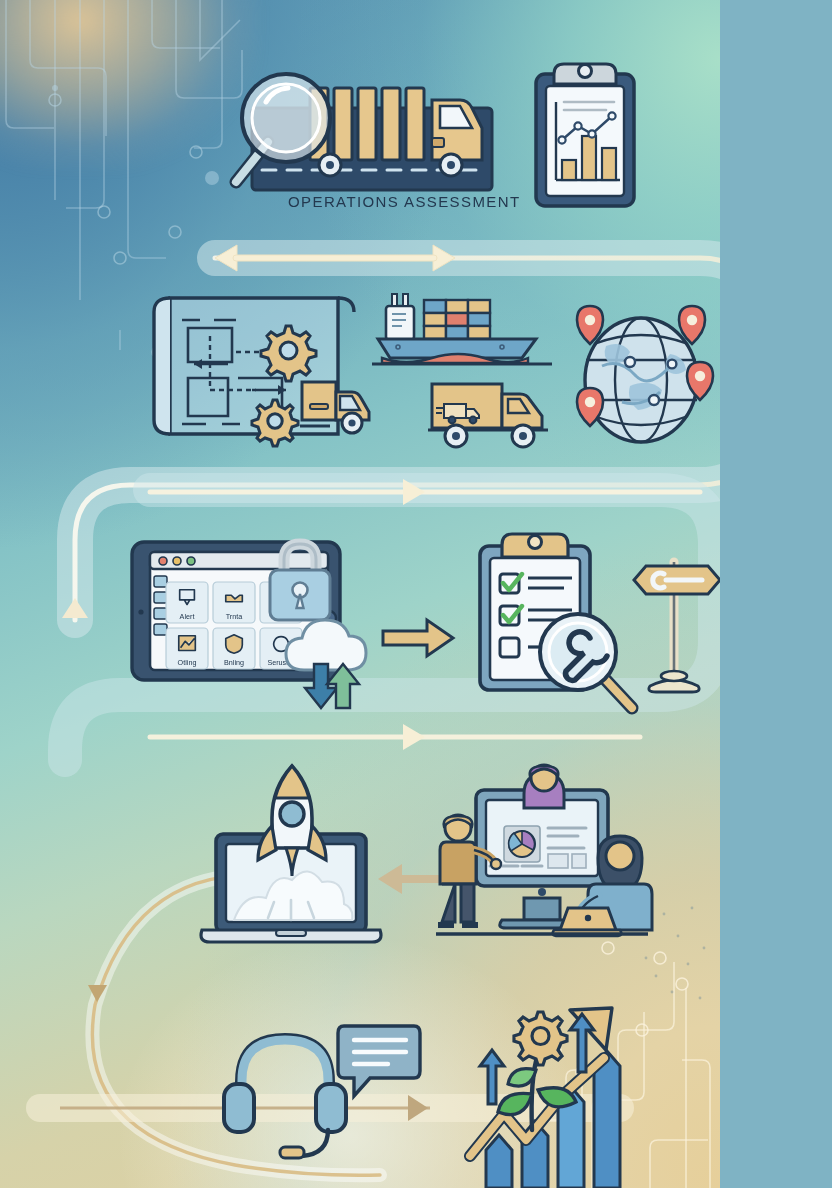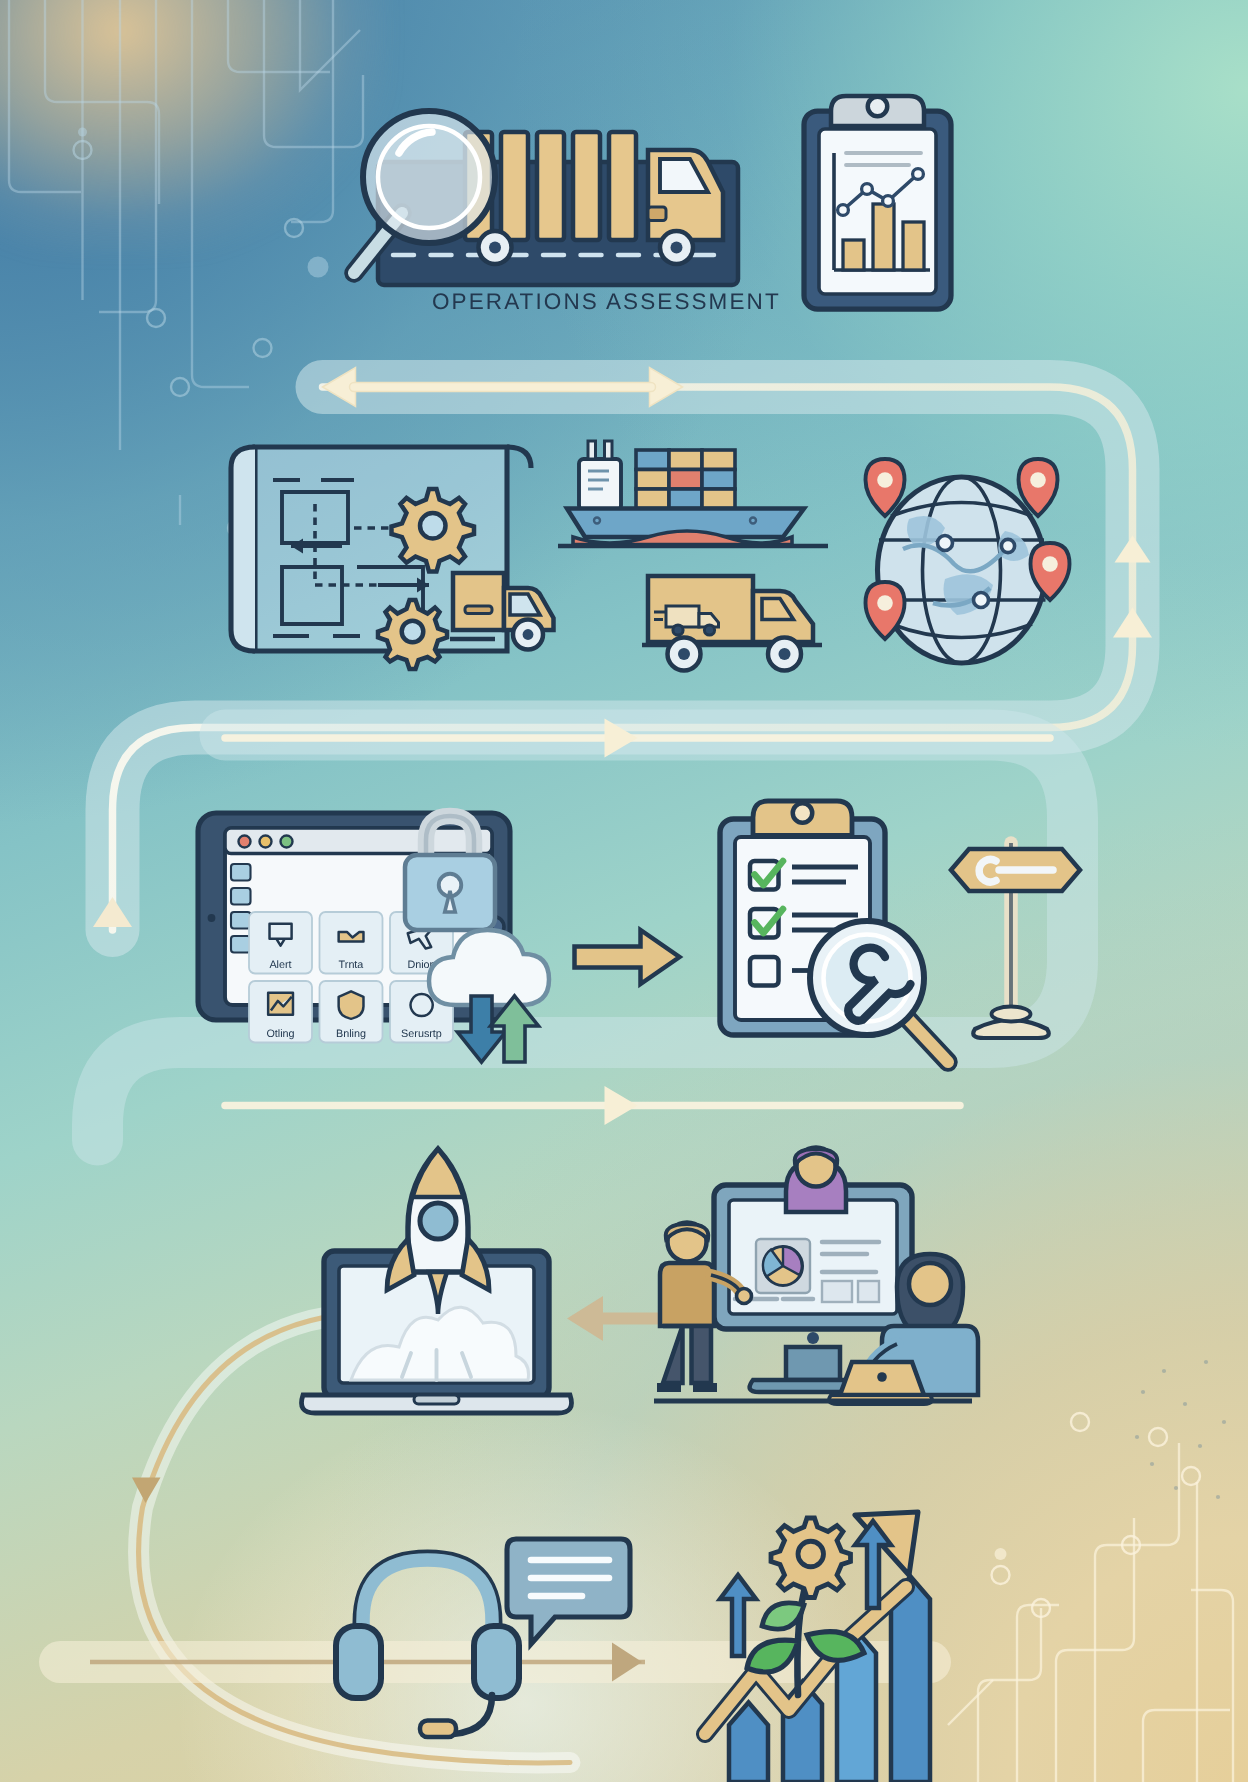--- a/index.html
+++ b/index.html
@@ -1,19 +1,19 @@
 <!DOCTYPE html>
 <html><head>
 <meta charset="utf-8">
 <style>
   * { margin:0; padding:0; box-sizing:border-box; }
   html,body { width:832px; height:1188px; overflow:hidden;
     font-family:"Liberation Sans", sans-serif; background:#7fb3c4; }
 
-  #stage { position:relative; width:832px; height:1188px; overflow:hidden;padding-left:28px; }
+  #stage { position:relative; width:720px; height:1188px; overflow:hidden;padding-left:28px; }
 
   
   .bg-base{position:absolute;inset:0;
     background:
       radial-gradient(120% 85% at 100% 100%, #e6cf9a 0%, #e4d3a6 16%, rgba(214,206,168,0.85) 30%, rgba(172,205,196,0.45) 48%, rgba(140,198,198,0) 64%),
       radial-gradient(95% 60% at 100% 5%,   #a8dfc8 0%, rgba(150,214,200,0.75) 22%, rgba(130,197,198,0.25) 44%, rgba(120,185,195,0) 62%),
       radial-gradient(100% 70% at 0% 0%,    #3e7ba5 0%, #4b85aa 20%, rgba(92,152,180,0.6) 42%, rgba(120,180,195,0) 66%),
       linear-gradient(160deg, #4e86ab 0%, #63a2b9 18%, #85c3c6 38%, #9ed3c9 52%, #b9d7bf 64%, #d6d2a9 80%, #e3cf9d 100%);
   }
   .bg-warmglow{position:absolute;left:-40px;top:-60px;width:300px;height:230px;
@@ -379,21 +379,21 @@
       <circle cx="61" cy="21" r="4" fill="#7cc182" stroke="#22384f" stroke-width="1.6"></circle>
       <g fill="#a9cfe2" stroke="#22384f" stroke-width="1.4">
         <rect x="24" y="36" width="13" height="11" rx="2"></rect>
           <rect x="24" y="52" width="13" height="11" rx="2"></rect>
         <rect x="24" y="68" width="13" height="11" rx="2"></rect>
           <rect x="24" y="84" width="13" height="11" rx="2"></rect>
       </g>
     </svg>
   </div>
 
-  <div class="node" style="left:166px;top:608px;">
+  <div class="node" style="left:166px;top:582px;">
     <svg width="140" height="90" viewBox="0 0 140 90" id="apptiles">
       <g id="tilebg"></g>
     <g>
           <rect x="0" y="0" width="42" height="41" rx="4" fill="#e4eff5" stroke="#b6ccd8" stroke-width="1.2"></rect>
           <path d="M4 3 h16 v11 h-16 z M9 14 l3 5 l3 -5" transform="translate(10,5) scale(0.92)" fill="none" stroke="#22384f" stroke-width="1.8" stroke-linejoin="round"></path>
           <text x="21" y="37" text-anchor="middle" font-size="7.2" font-family="&quot;Liberation Sans&quot;, sans-serif" fill="#22384f">Alert</text>
         </g>
         <g>
           <rect x="47" y="0" width="42" height="41" rx="4" fill="#e4eff5" stroke="#b6ccd8" stroke-width="1.2"></rect>
           <path d="M3 9 h6 l4 4 l5 -4 h3 v7 h-18 z" transform="translate(57,5) scale(0.92)" fill="#e3c489" stroke="#22384f" stroke-width="1.8" stroke-linejoin="round"></path>

